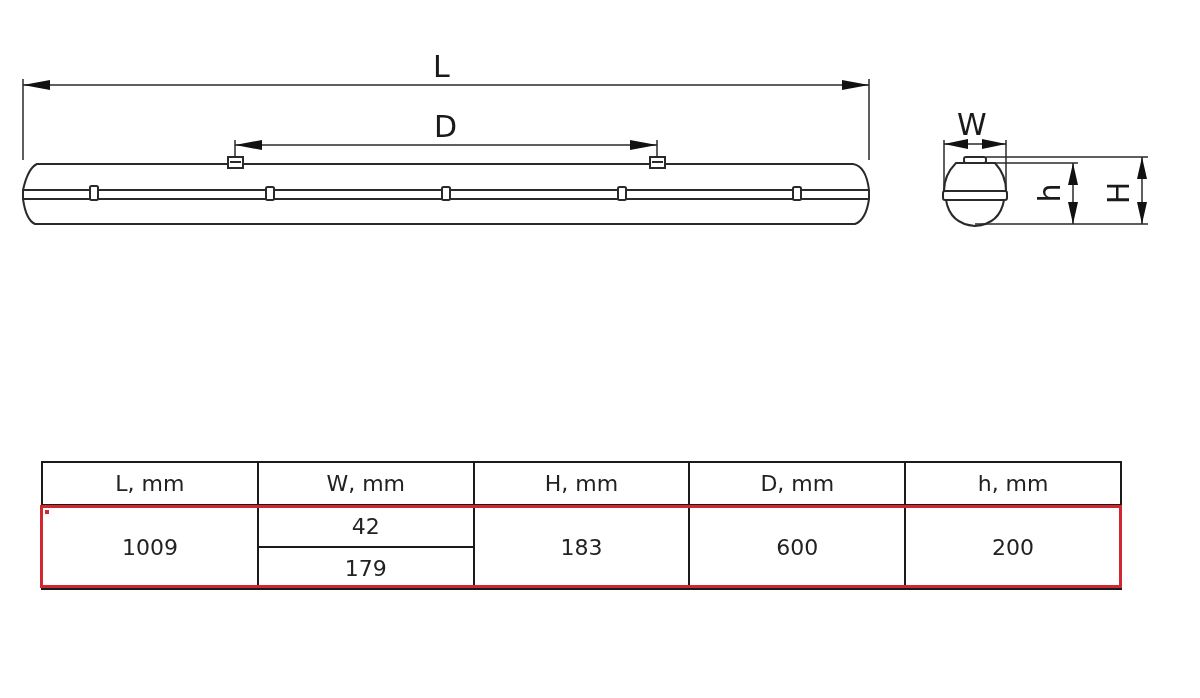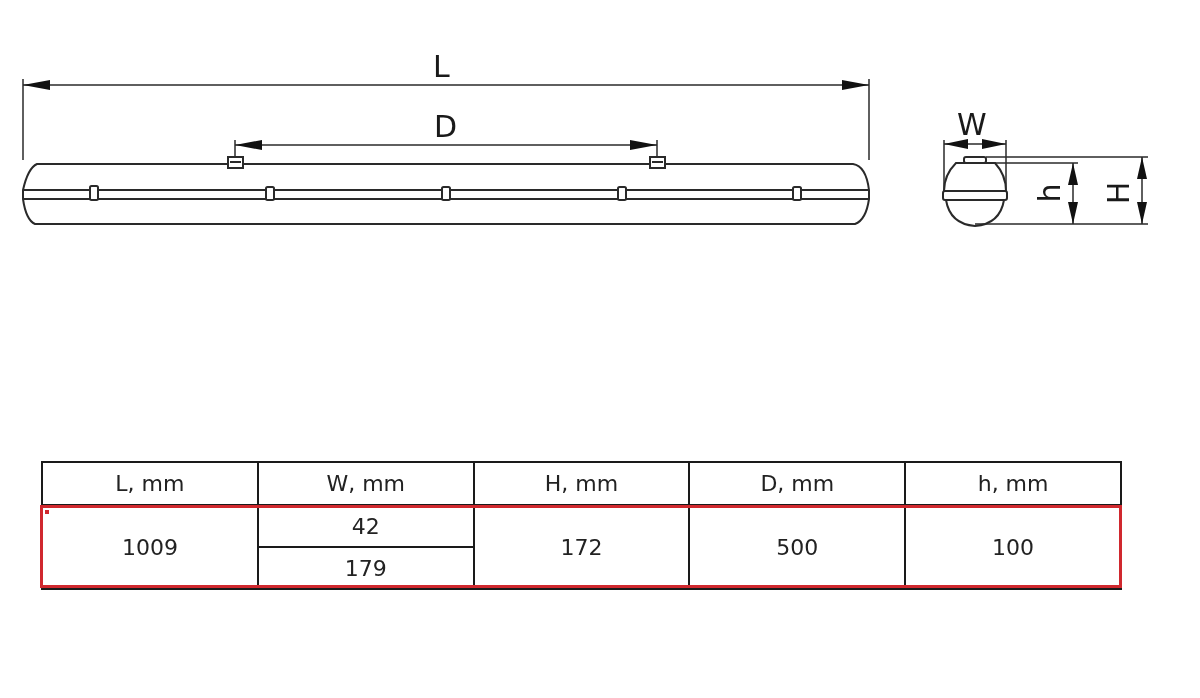--- a/index.html
+++ b/index.html
@@ -82,23 +82,23 @@
       <tr>
     <th style="width:214px">L, mm</th>
     <th style="width:214px">W, mm</th>
     <th style="width:214px">H, mm</th>
     <th style="width:214px">D, mm</th>
     <th style="width:214px">h, mm</th>
   </tr>
   <tr>
     <td rowspan="2">1009</td>
     <td>42</td>
-    <td rowspan="2">172</td>
-    <td rowspan="2">500</td>
-    <td rowspan="2">100</td>
+    <td rowspan="2">183</td>
+    <td rowspan="2">600</td>
+    <td rowspan="2">200</td>
   </tr>
   <tr>
     <td>179</td>
   </tr>
 </tbody>
   </table>
 <div class="hl">
     <div class="corner"></div>
   </div>
 

